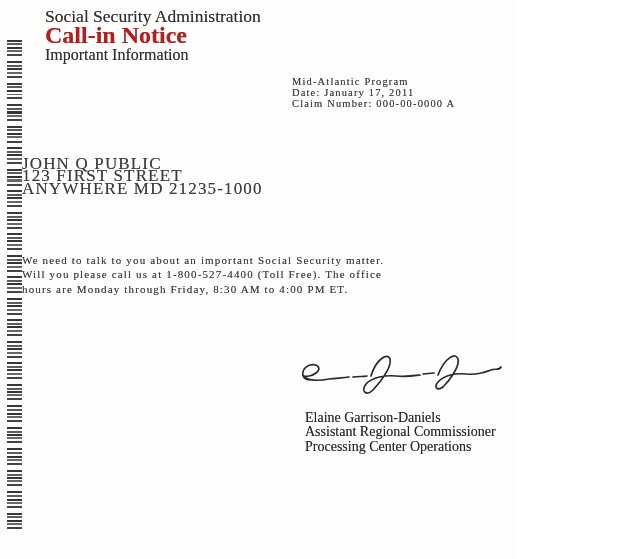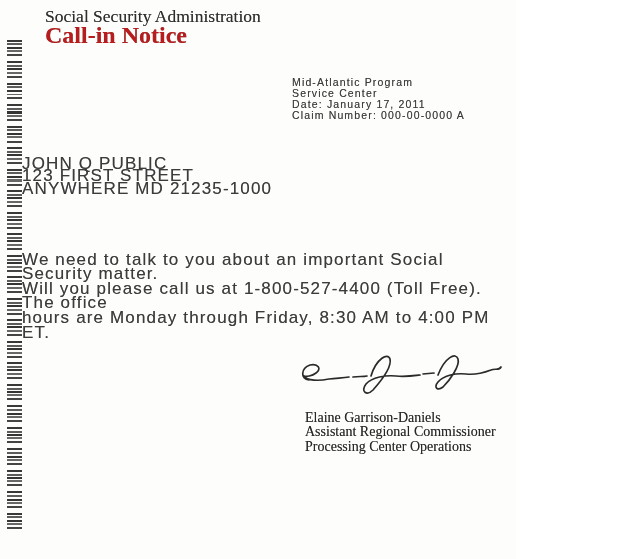--- a/index.html
+++ b/index.html
@@ -38,40 +38,40 @@
     font-family: "Liberation Serif", serif;
     color: #2e2e2e;
     line-height: 19px;
   }
   .header .agency   { font-size: 17.5px; }
   .header .notice   { font-size: 24px; font-weight: bold; color: #b91c1c; }
   .header .subtitle { font-size: 16px; }
 
   .mono-block {
     color: #3c3c3c;
-    font-family: Liberation Sans, sans-serif;
+    font-family: Liberation Serif, serif;
   }
   .return-address {
     position: absolute;
     left: 292px; top: 77px;
     font-size: 10.5px;
     letter-spacing: 1.15px;
     line-height: 10.9px;
   }
   .recipient {
     position: absolute;
     left: 22px; top: 158px;
     font-size: 17px;
     letter-spacing: 1.15px;
     line-height: 12.4px;
   }
   .body-text {
     position: absolute;
     left: 22px; top: 238px;
-    font-size: 17px;
+    font-size: 11px;
     letter-spacing: 1.15px;
     line-height: 14.6px;
     white-space: pre-line;
   }
   .body-text p { margin: 0 0 14.6px 0; }
 
   .sig-block {
     position: absolute;
     left: 305px; top: 352px;
     font-family: "Liberation Serif", serif;
@@ -102,25 +102,25 @@
 </head>
 <body>
 
 <div class="page">
 
   <div class="left-barcode"></div>
 
   <div class="header">
     <div class="agency">Social Security Administration</div>
     <div class="notice">Call-in Notice</div>
+    <div class="subtitle">Important Information</div>
   </div>
 
   <div class="return-address mono-block">
     <div>Mid-Atlantic Program</div>
-    <div>Service Center</div>
     <div>Date: January 17, 2011</div>
     <div>Claim Number: 000-00-0000 A</div>
   </div>
 
   <div class="recipient mono-block">
     <div>JOHN Q PUBLIC</div>
     <div>123 FIRST STREET</div>
     <div>ANYWHERE MD 21235-1000</div>
   </div>
 

